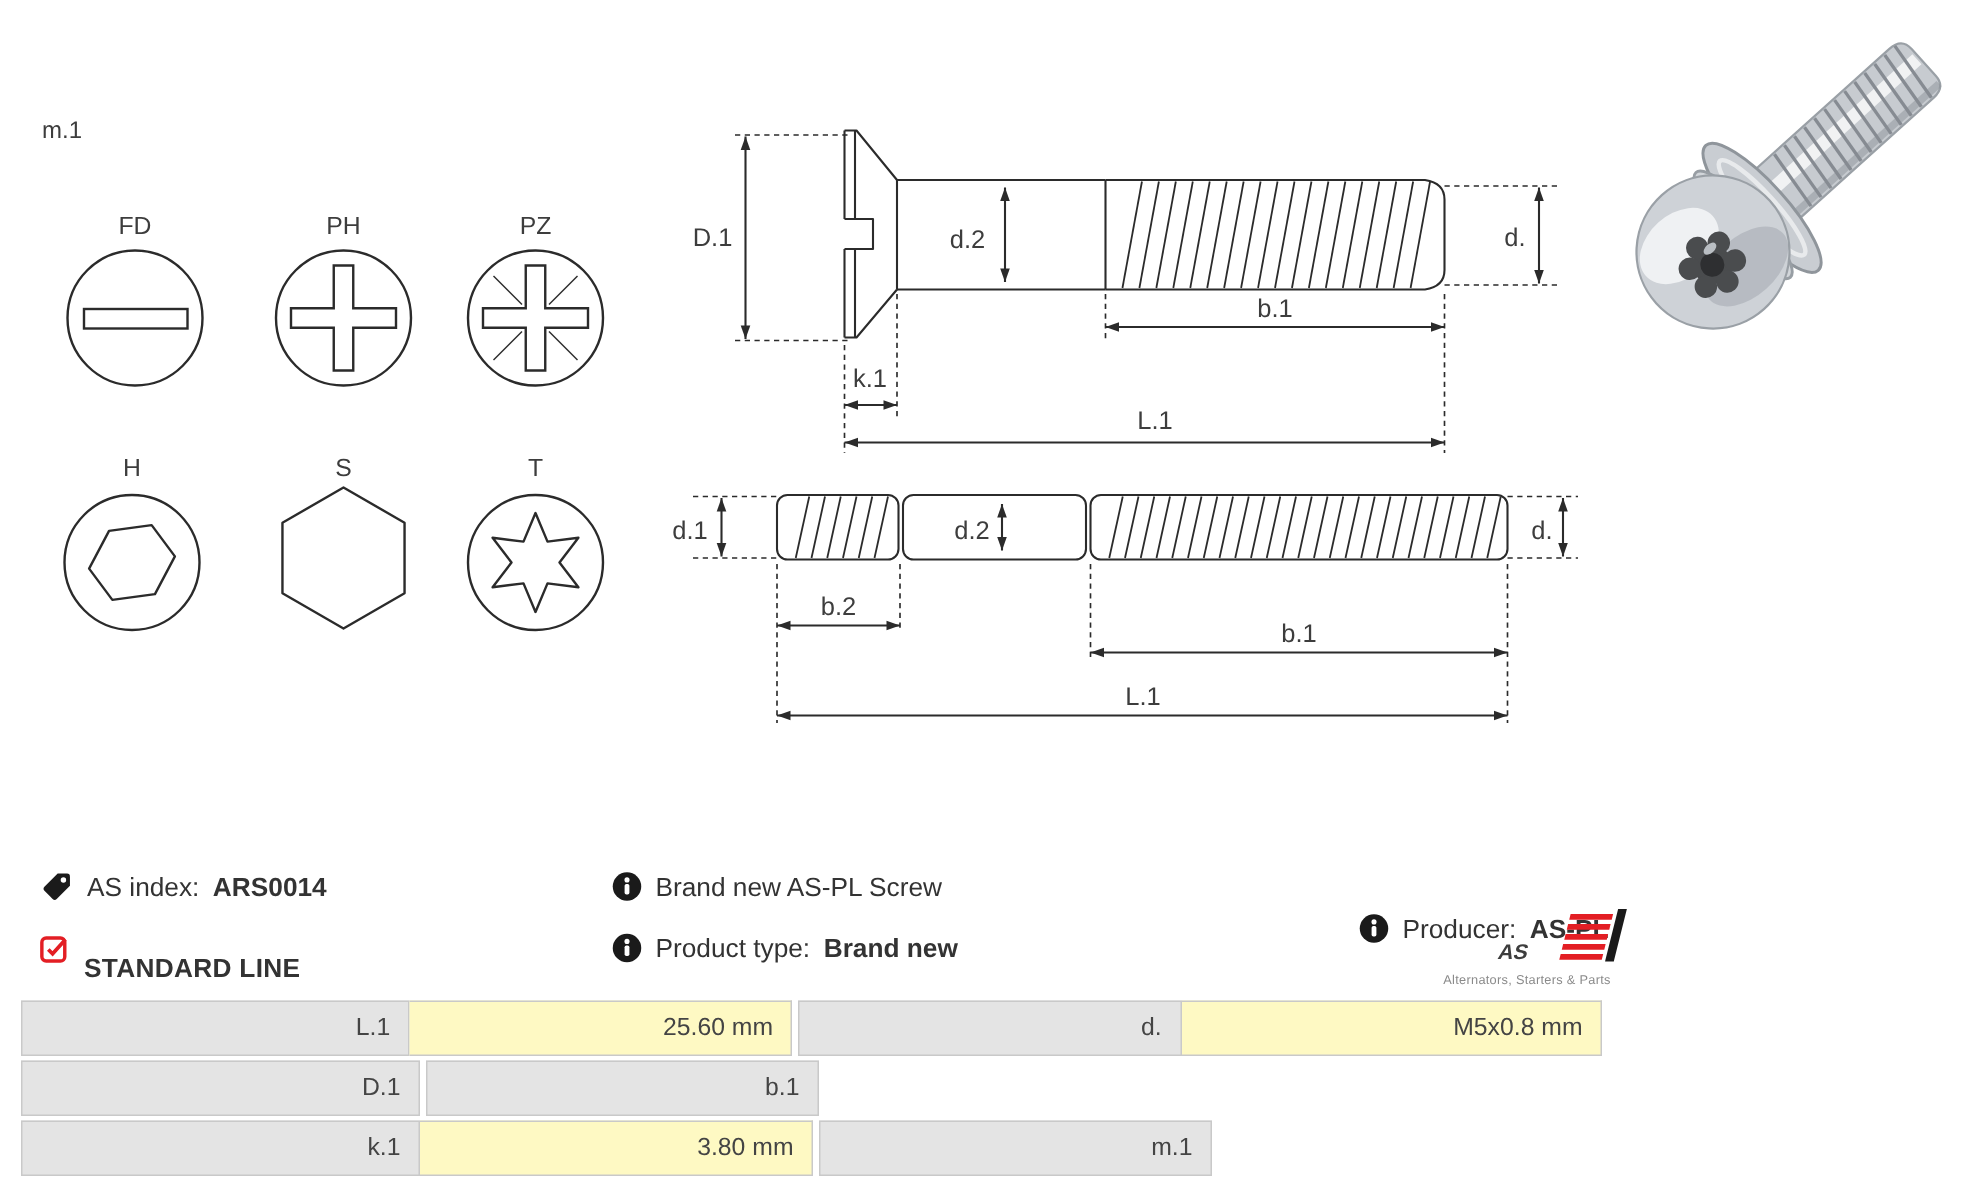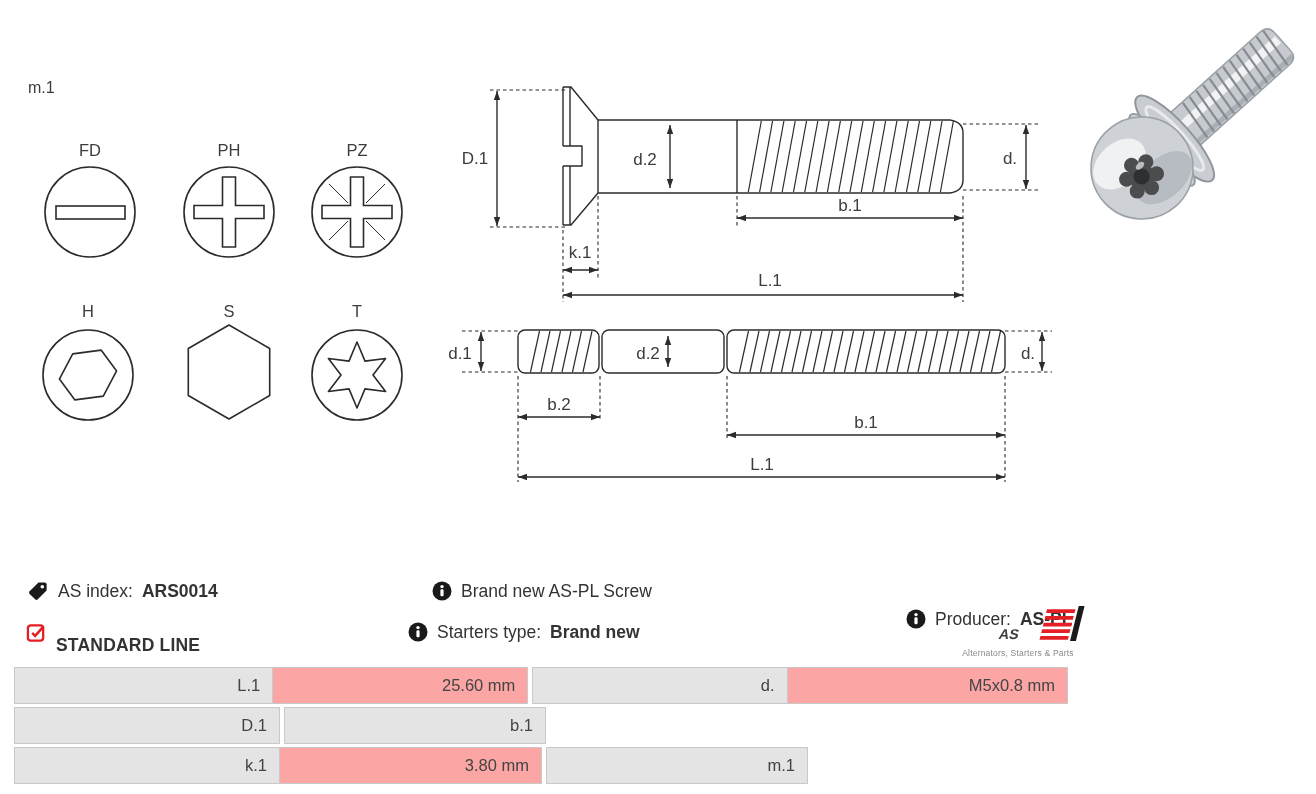--- a/index.html
+++ b/index.html
@@ -23,21 +23,21 @@
   .std-line { color:#e31e24; font-weight:700; letter-spacing:0.2px;margin-top:26px; }
 
   
   .spec-table { position:absolute; left:14px; top:667px; width:1054px; }
   .spec-row { display:flex; height:37px; margin-bottom:3px; }
   .cell {
     border:1px solid #c9c9c9; height:37px; line-height:35px;
     font-size:16.5px; text-align:right; padding-right:12px; color:#444;
   }
   .cell.lab { background:#e4e4e4; }
-  .cell.val { background:#fca5a5; border-left:none; }
+  .cell.val { background:#fef9c3; border-left:none; }
   .w1 { width:266px; } .w2 { width:262px; } .w3 { width:288px; }
   .pair-gap { width:4px; }
 
   .logo-tagline {
     position:absolute; left:952px; top:648px; width:132px;
     font-size:8.5px; color:#8a8a8a; text-align:center; letter-spacing:0.2px;
   }
 </style>
 </head>
 <body>
@@ -309,36 +309,36 @@
 </div>
 
 <div class="info-row" style="left:26px;top:620px">
   <svg width="21" height="21" viewBox="0 0 22 22" fill="none" stroke="#e31e24">
     <rect x="2" y="3.5" width="16" height="16" rx="3" stroke-width="2.4"></rect>
     <path d="M 6.5,11.5 L 9.5,14.5 L 18.5,4.5" stroke-width="2.6"></path>
   </svg>
   <span class="txt std-line">STANDARD LINE</span>
 </div>
 
-<div class="info-row" style="left:432px;top:579px">
+<div class="info-row" style="left:408px;top:579px">
   <svg width="20" height="20" viewBox="0 0 20 20">
     <circle cx="10" cy="10" r="9.5" fill="#1a1a1a"></circle>
     <circle cx="10" cy="5.6" r="1.7" fill="#ffffff"></circle>
     <rect x="8.4" y="8.3" width="3.2" height="7" rx="1.2" fill="#ffffff"></rect>
   </svg>
   <span class="txt">Brand new AS-PL Screw</span>
 </div>
 
 <div class="info-row" style="left:408px;top:620px">
   <svg width="20" height="20" viewBox="0 0 20 20">
     <circle cx="10" cy="10" r="9.5" fill="#1a1a1a"></circle>
     <circle cx="10" cy="5.6" r="1.7" fill="#ffffff"></circle>
     <rect x="8.4" y="8.3" width="3.2" height="7" rx="1.2" fill="#ffffff"></rect>
   </svg>
-  <span class="txt">Starters type:</span>
+  <span class="txt">Product type:</span>
   <span class="txt b">Brand new</span>
 </div>
 
 <div class="info-row" style="left:906px;top:607px">
   <svg width="20" height="20" viewBox="0 0 20 20">
     <circle cx="10" cy="10" r="9.5" fill="#1a1a1a"></circle>
     <circle cx="10" cy="5.6" r="1.7" fill="#ffffff"></circle>
     <rect x="8.4" y="8.3" width="3.2" height="7" rx="1.2" fill="#ffffff"></rect>
   </svg>
   <span class="txt">Producer:</span>

